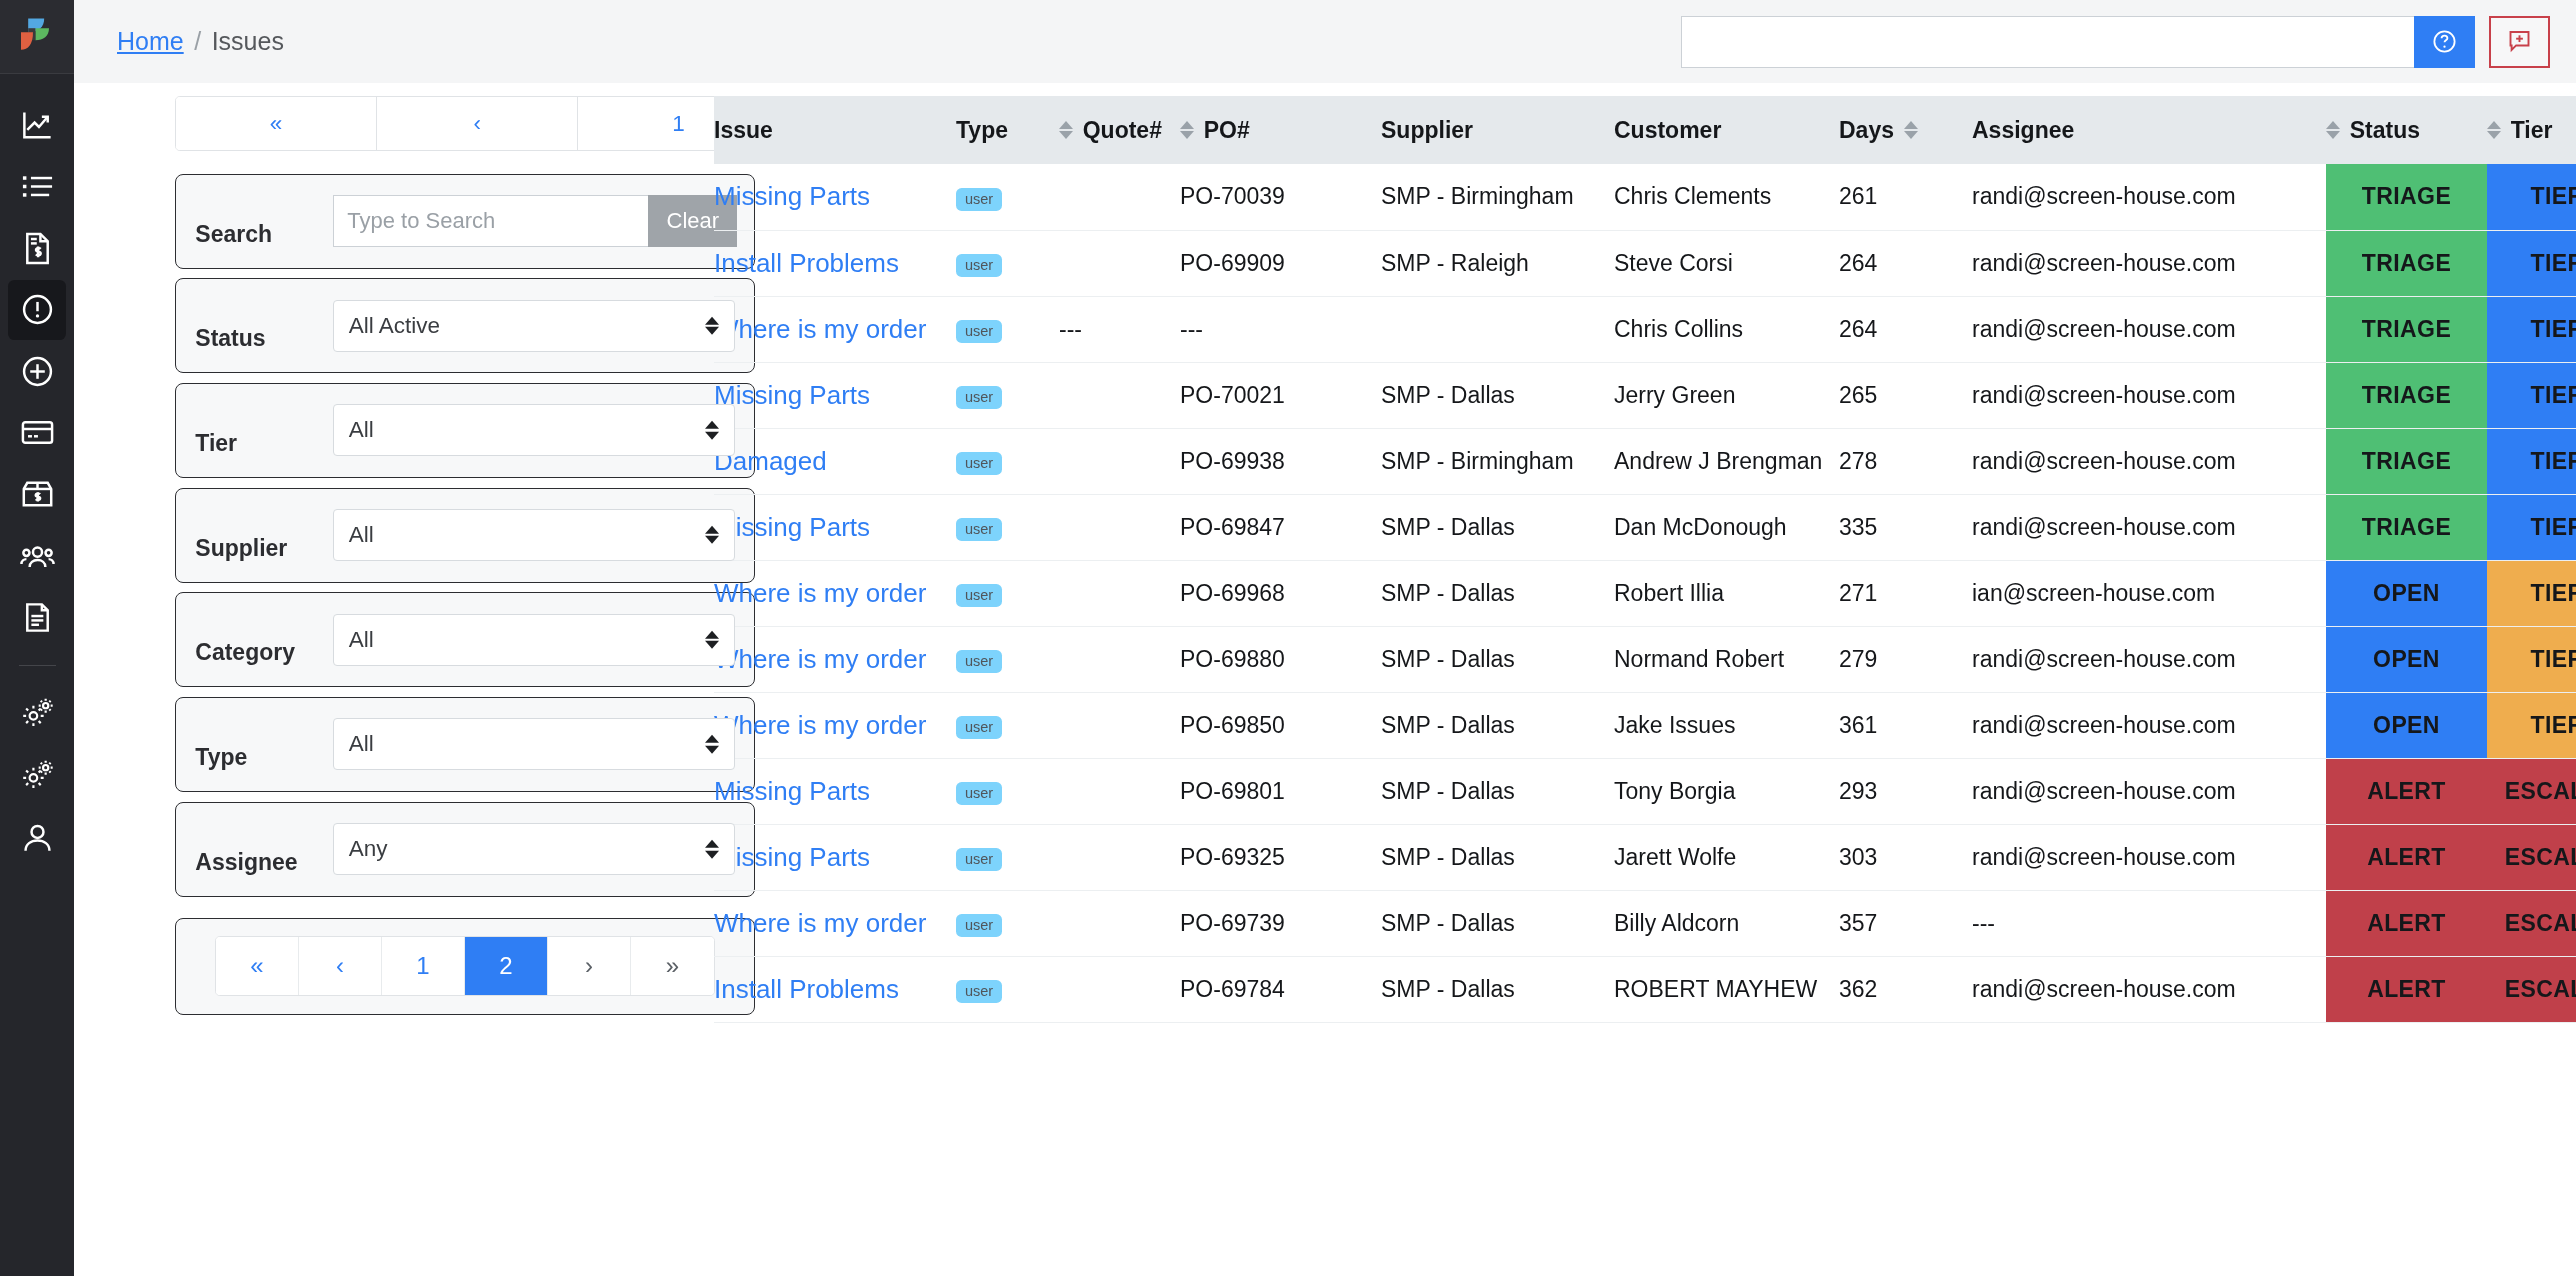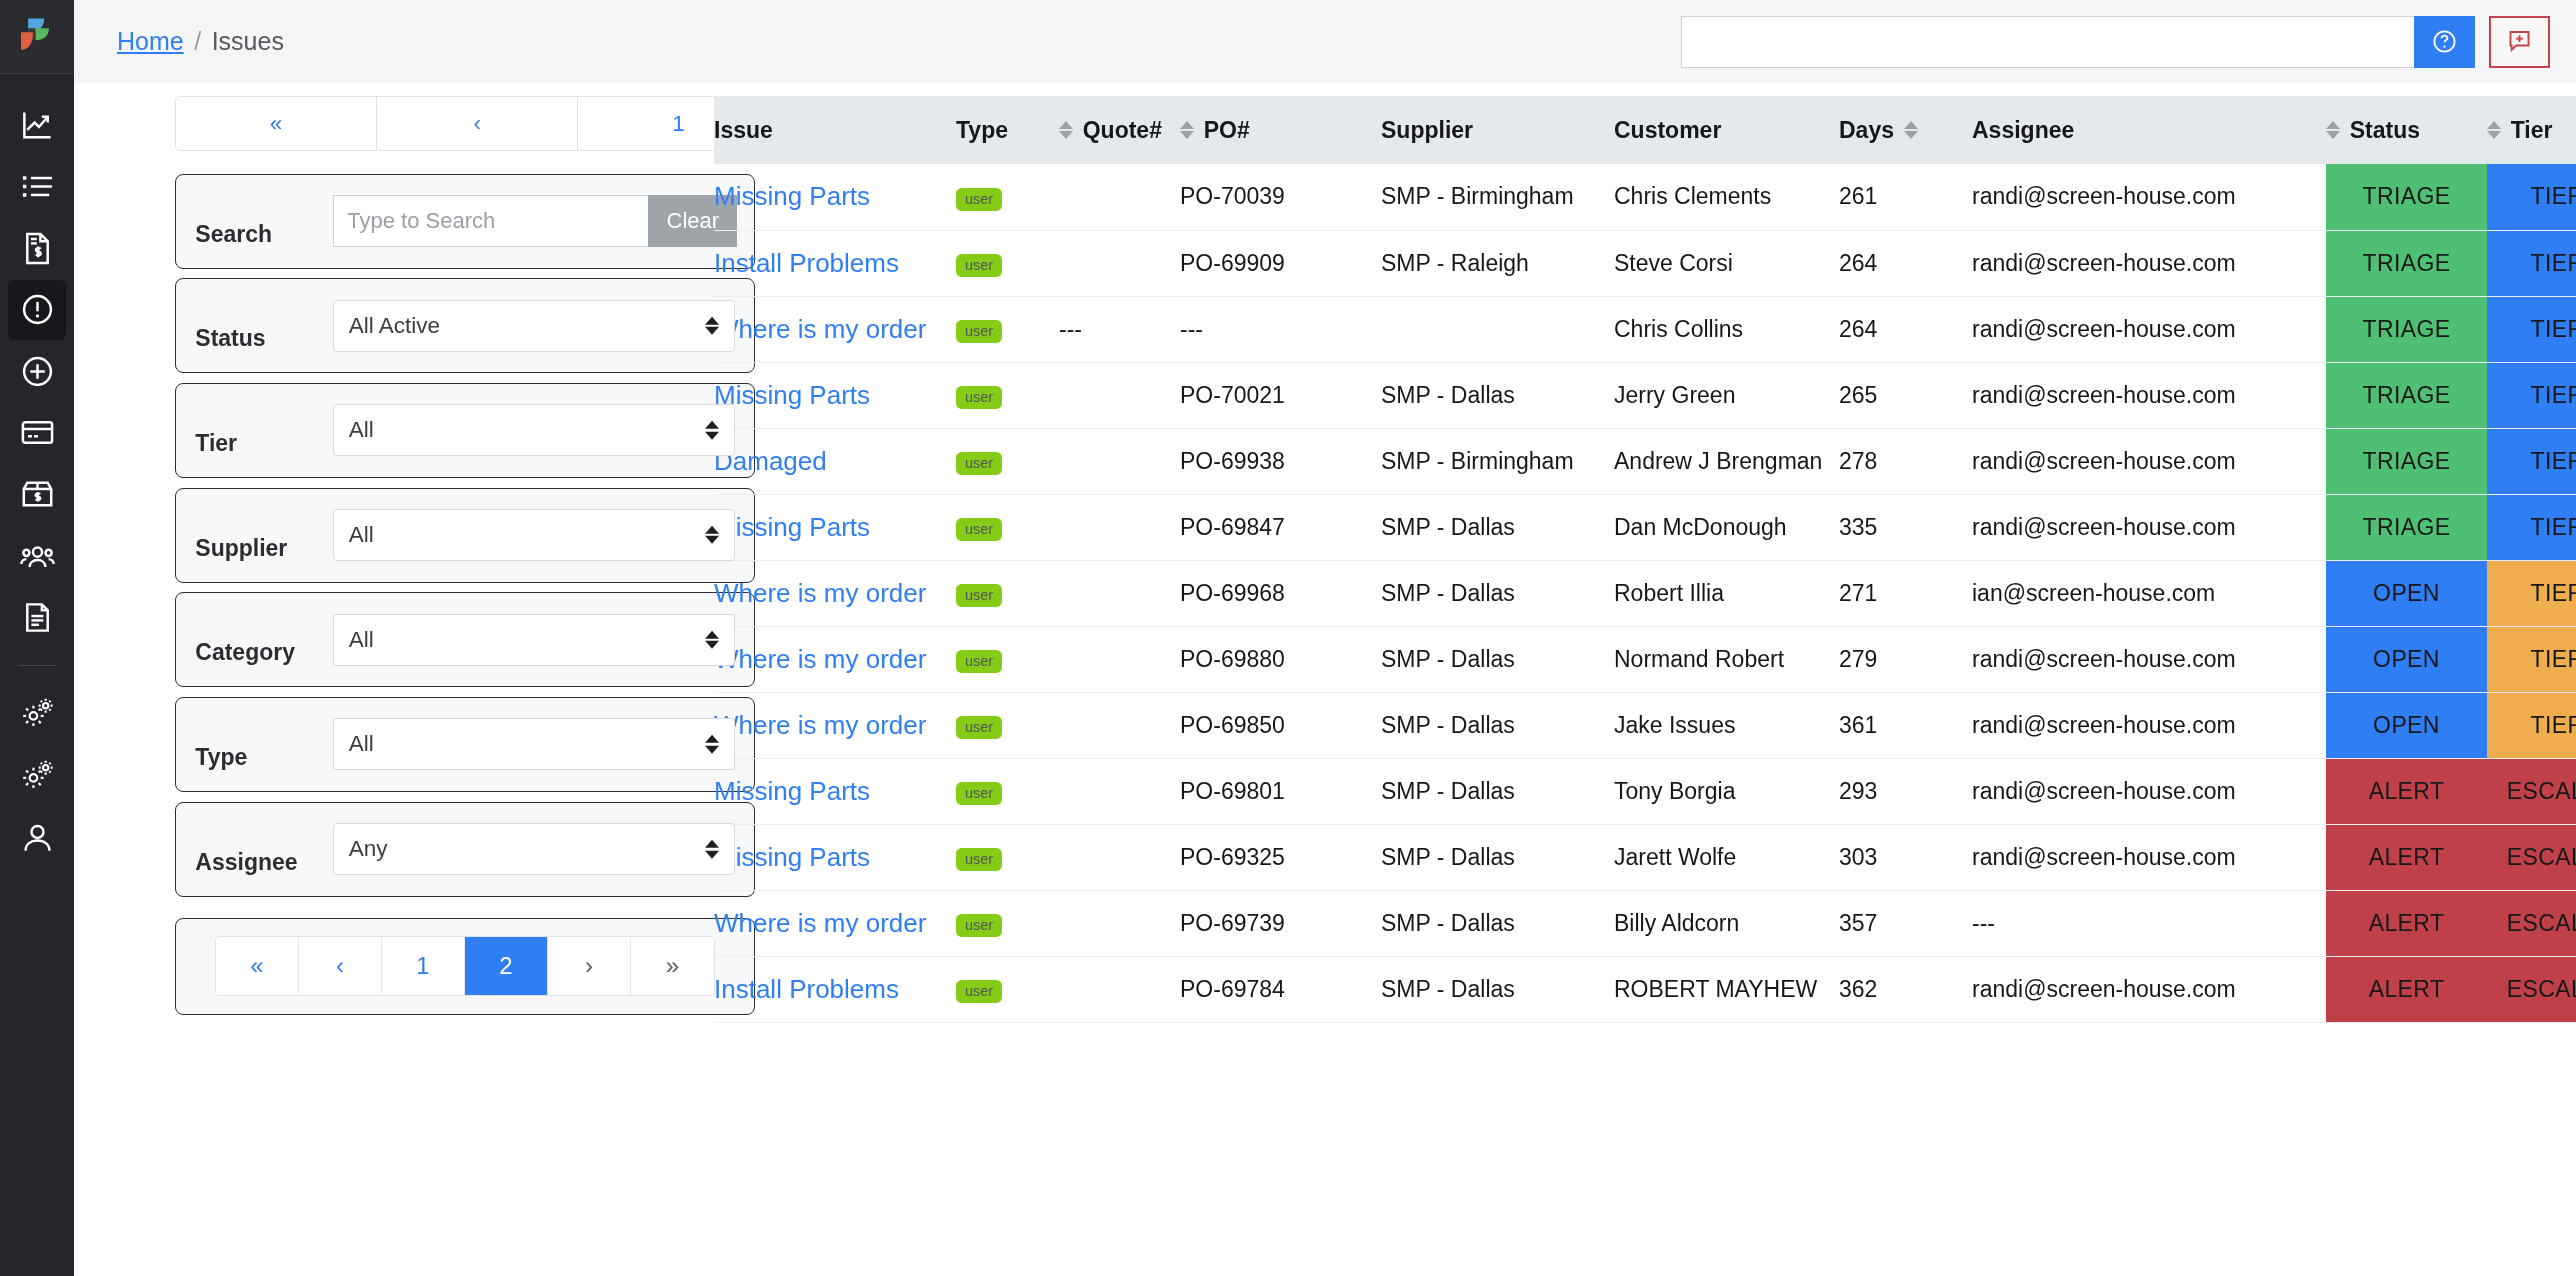--- a/index.html
+++ b/index.html
@@ -138,25 +138,25 @@
   .sorticon i.up { border-bottom: 8.9px solid #9aa2a9; }
   .sorticon i.dn { border-top: 8.9px solid #9aa2a9; }
   .sorticon-after { margin-right: 0; margin-left: 9.7px; }
 
   table.issues tbody td {
     font-size: 23px; color: #15171a; padding: 0; height: 66px; vertical-align: middle;
     border-bottom: 1.6px solid #eceff1; white-space: nowrap; overflow: hidden;
   }
   .c-issue a { color: #2f7ef4; text-decoration: none; font-size: 26px; }
   .badge-user {
-    display: inline-block; background: #84cc16; color: #50555a; border-radius: 5.6px;
+    display: inline-block; background: #7dd3fc; color: #50555a; border-radius: 5.6px;
     font-size: 14.5px; padding: 4px 8.9px; line-height: 1;
   }
   td.cell-status, td.cell-tier {
-    text-align: center; color: #fff; font-weight: normal; font-size: 19.3px;
+    text-align: center; color: #fff; font-weight: bold; font-size: 19.3px;
     letter-spacing: 0.4px; border-bottom: 1.6px solid #fff;
   }
   .st-triage { background: #4fbf74; }
   .st-open   { background: #2f7ef4; }
   .st-alert  { background: #c0404a; }
   .tr-tier1  { background: #2f7ef4; }
   .tr-tier2  { background: #efad4e; }
   .tr-escalate { background: #c0404a; }
 
   .col-issue   { width: 242px; padding-left: 3.2px; }

